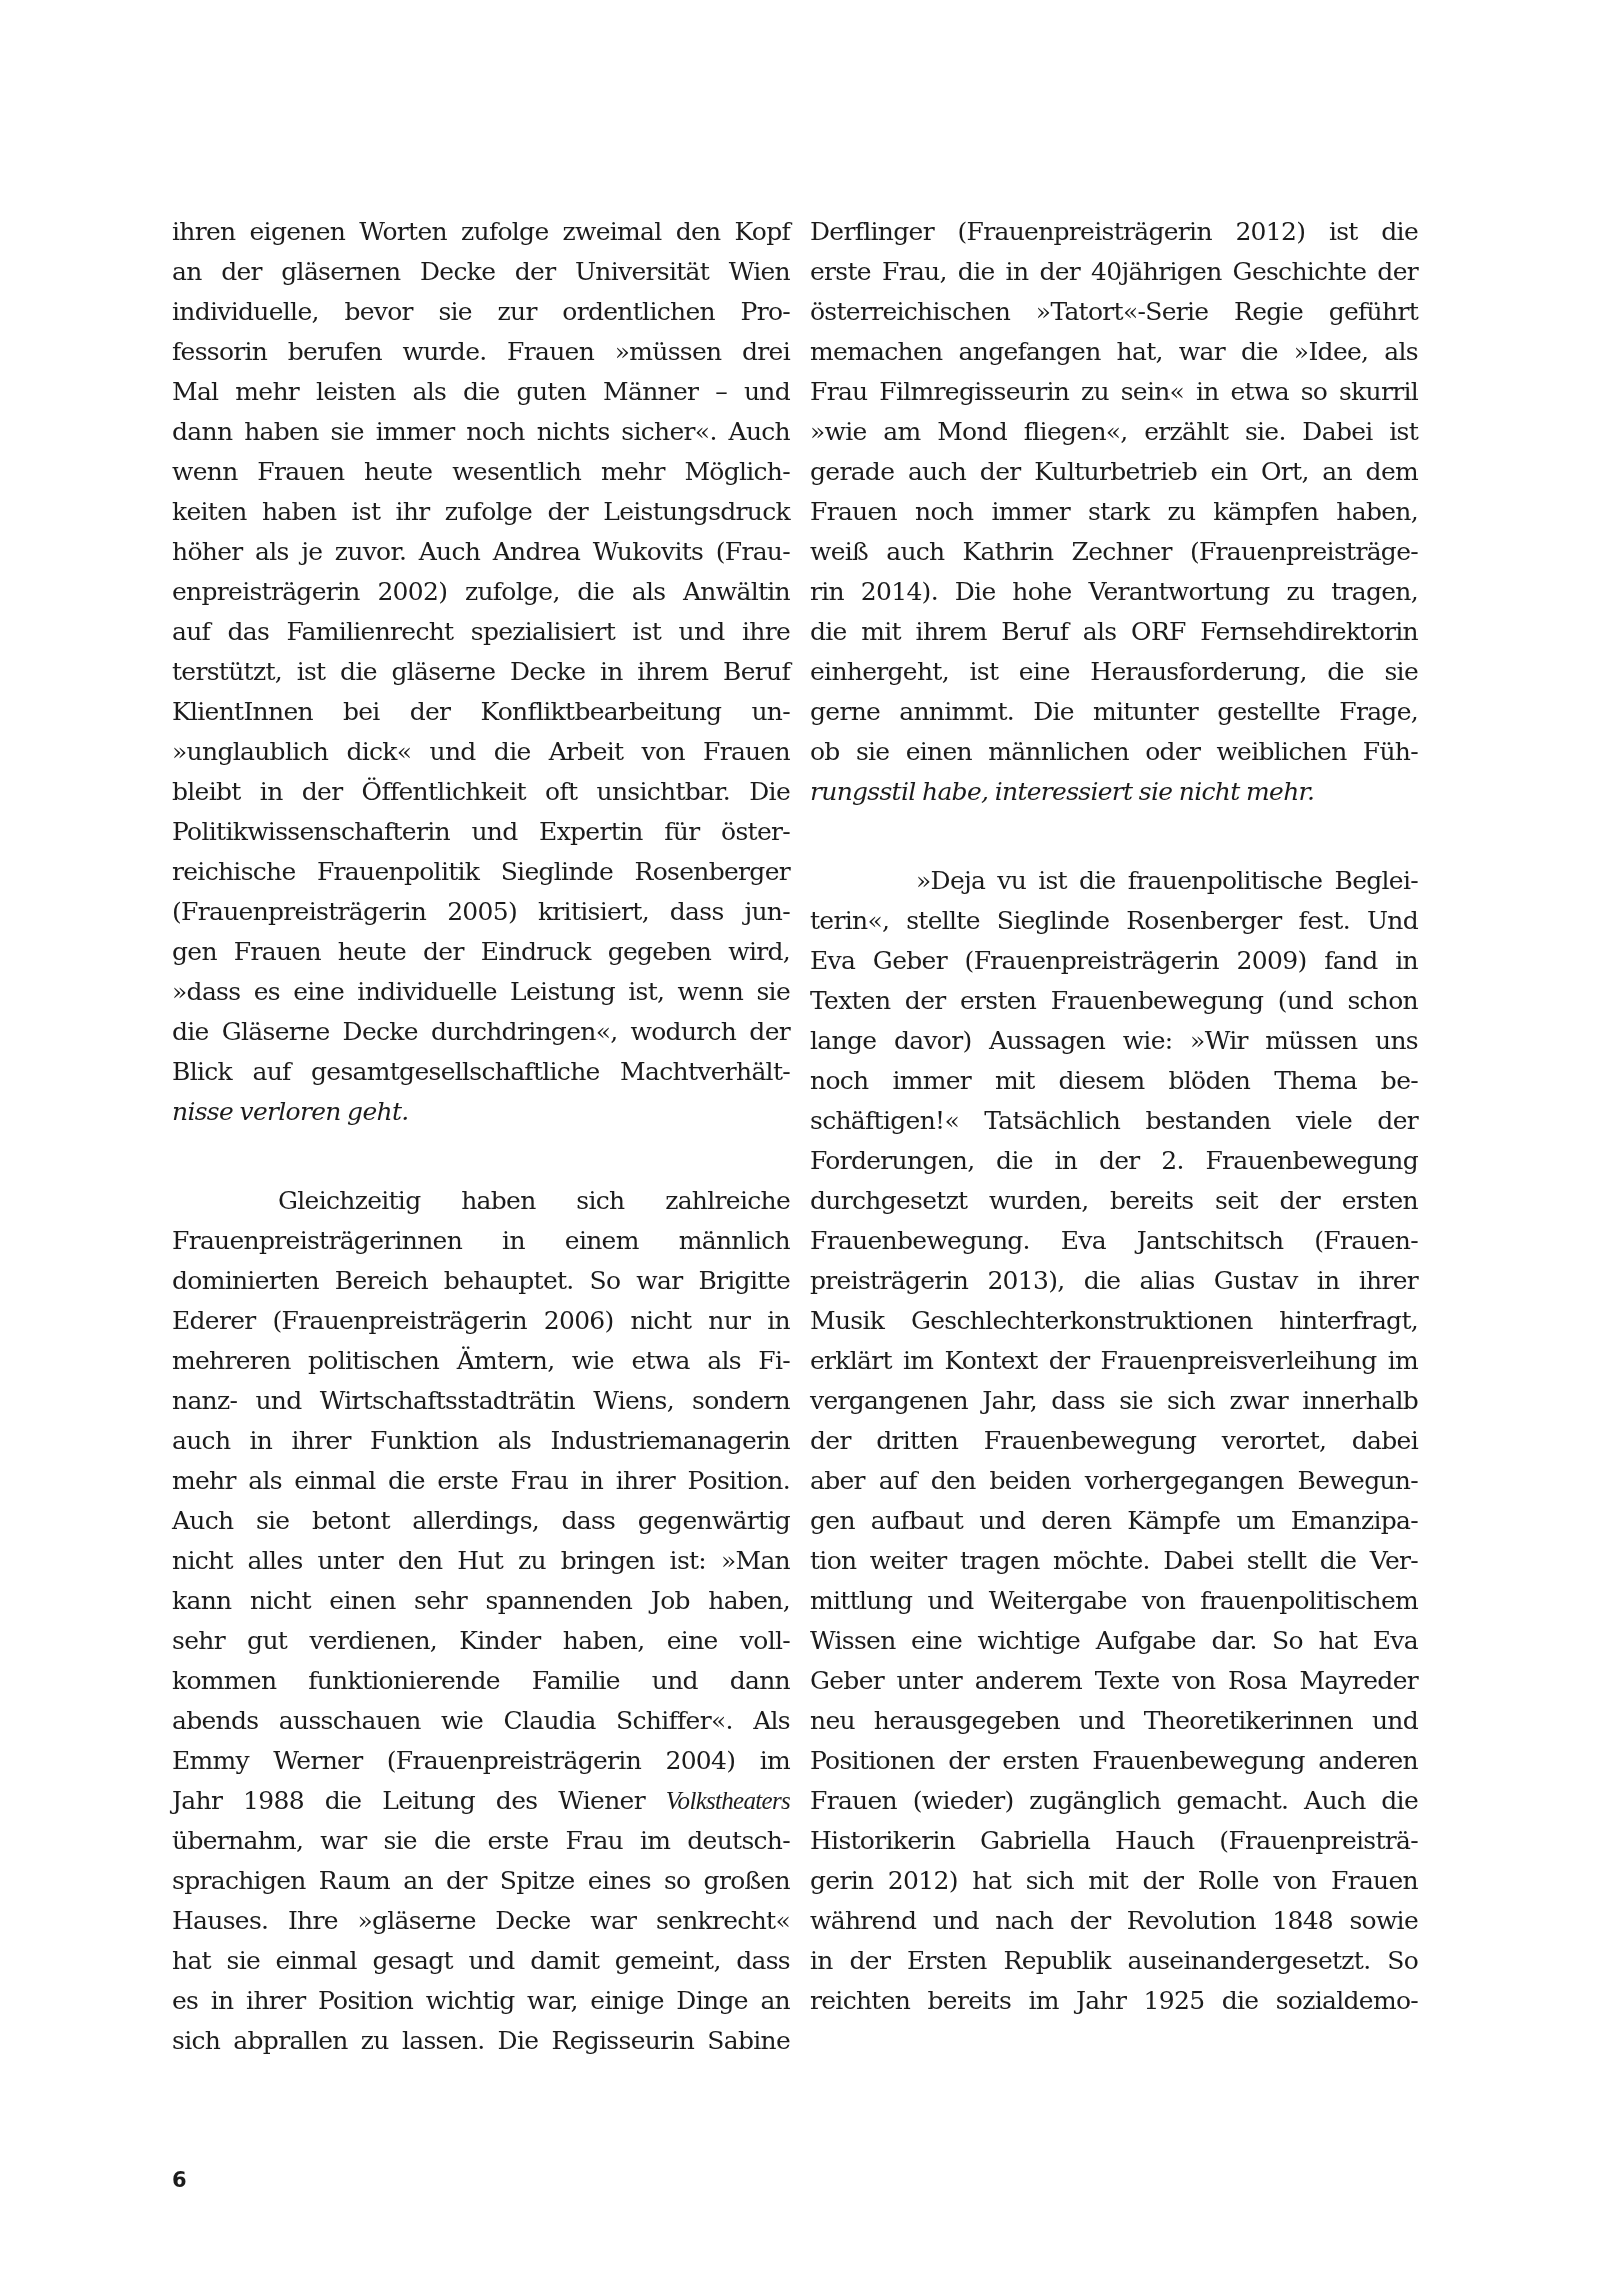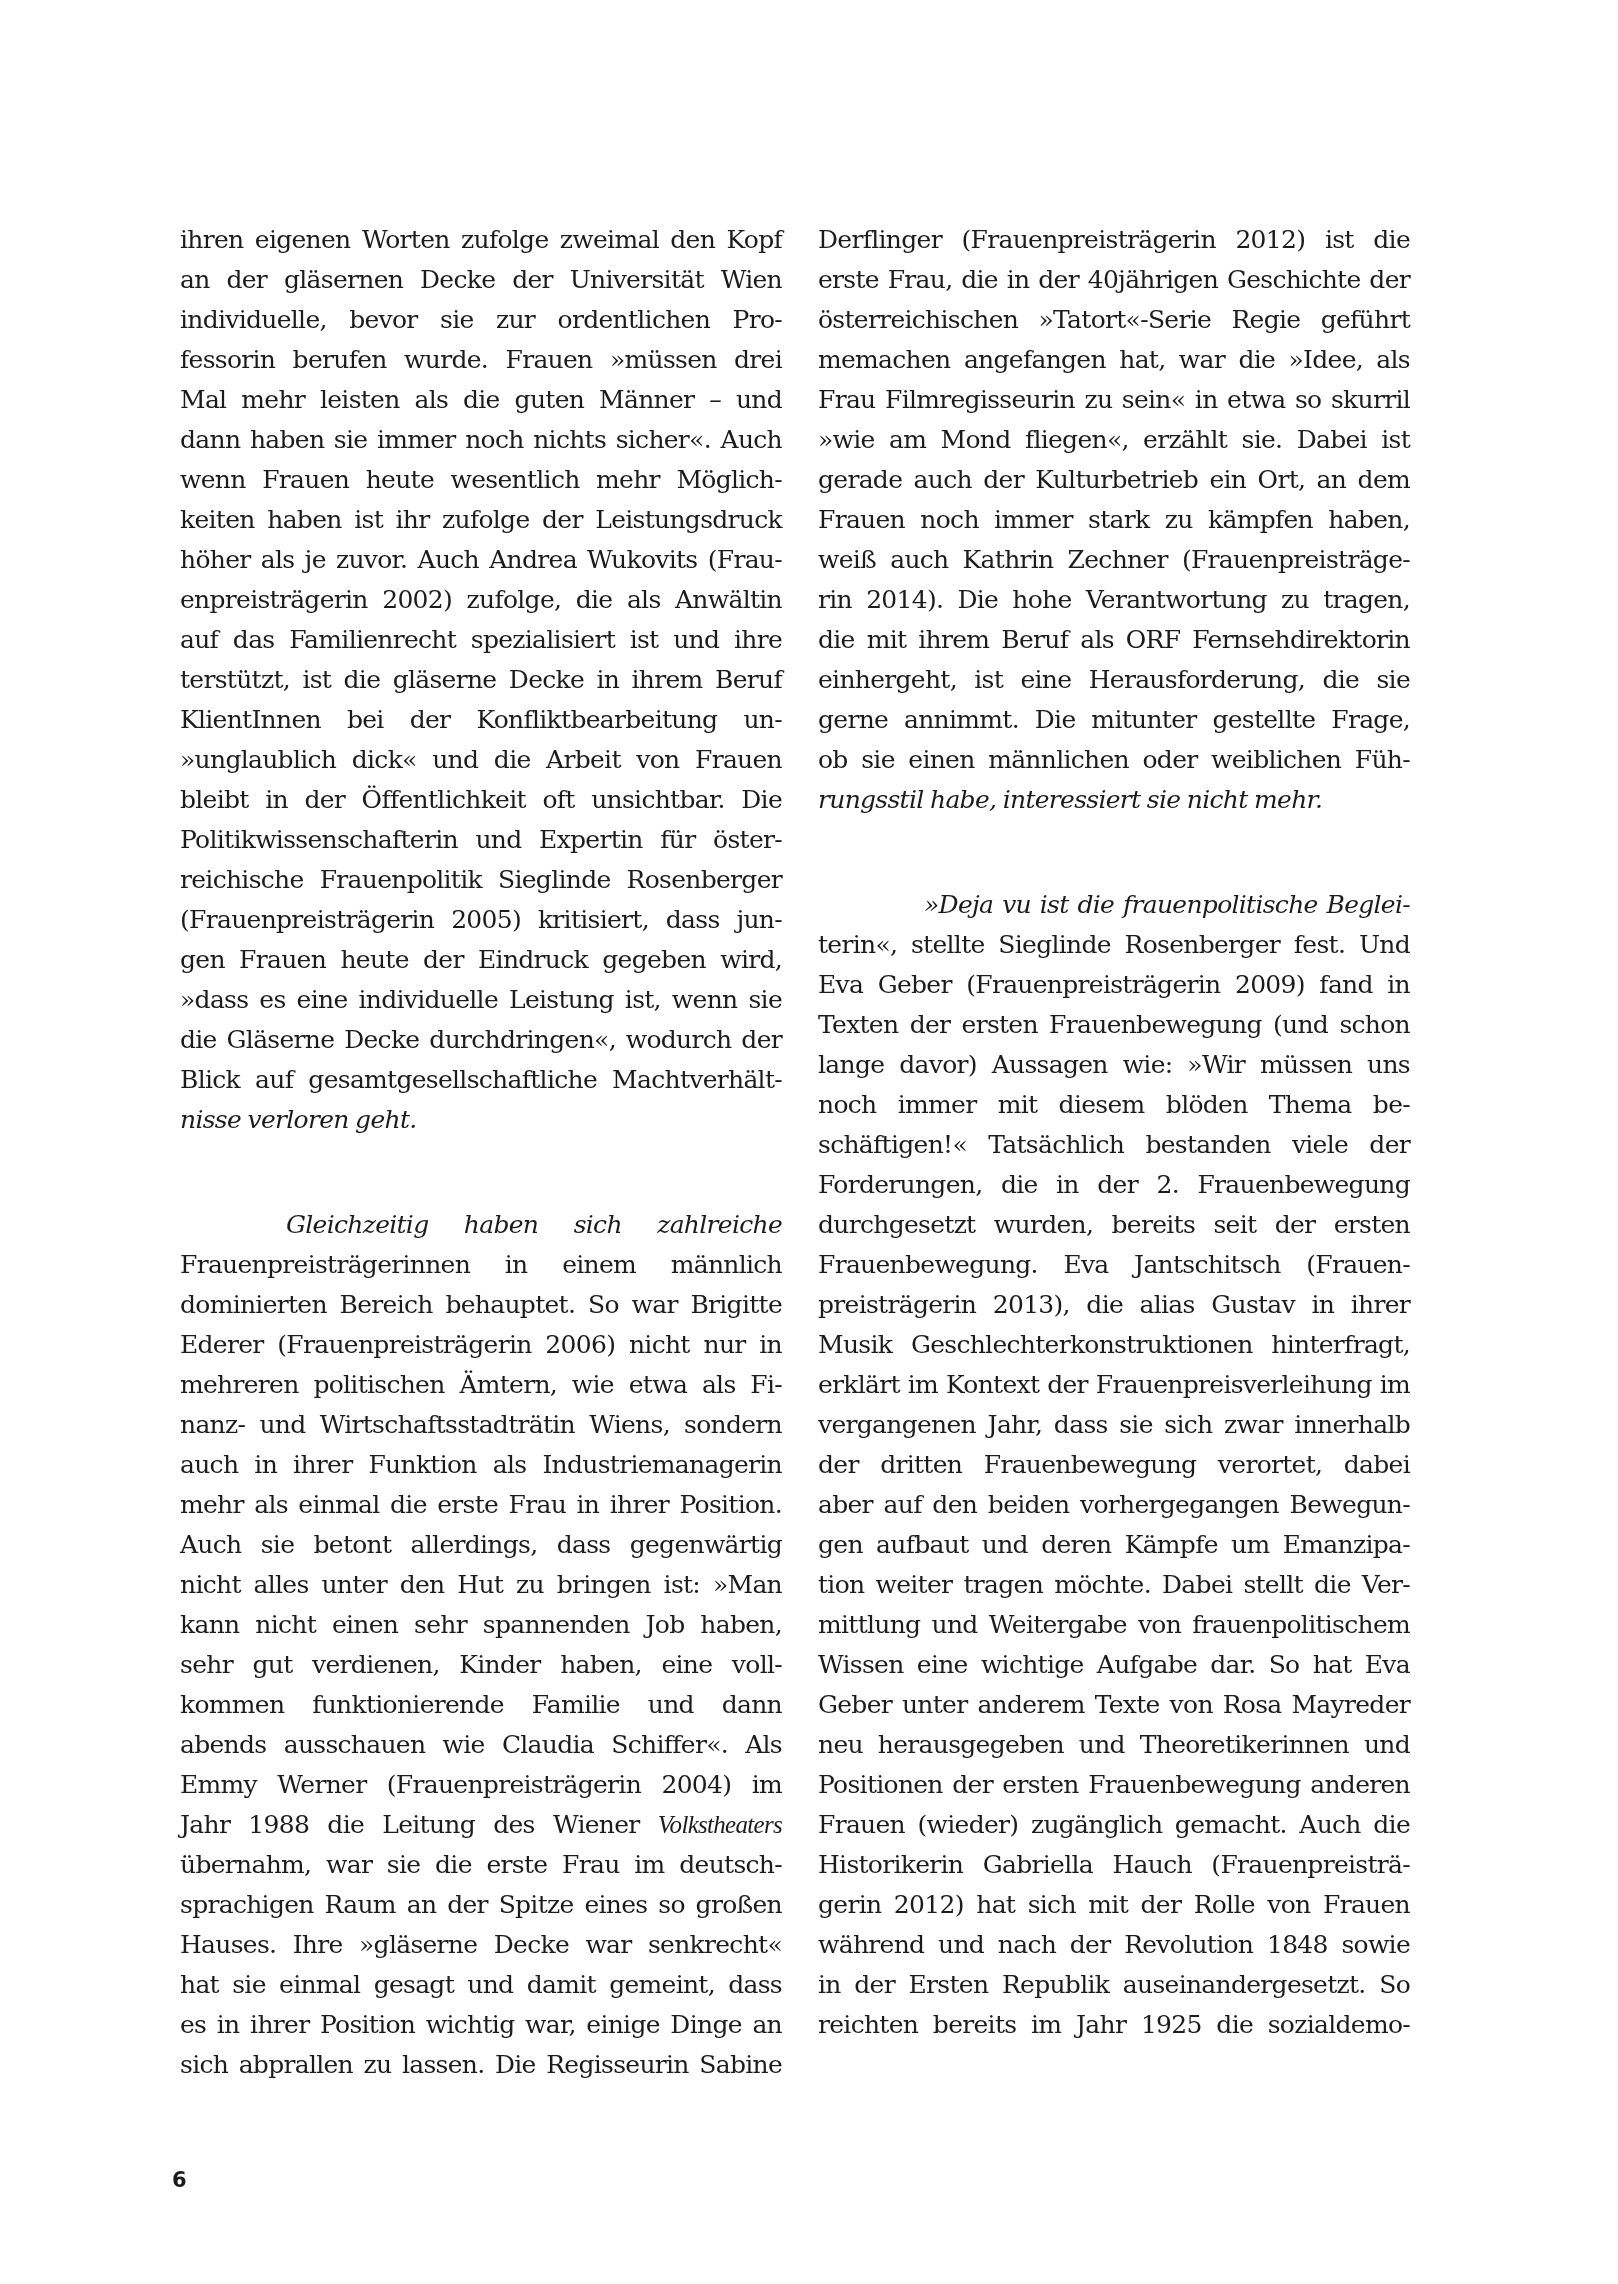--- a/index.html
+++ b/index.html
@@ -1,37 +1,37 @@
 <!DOCTYPE html>
 <html style="font-size:13px"><head>
 <meta charset="utf-8">
 <style>
   html, body { margin: 0; padding: 0; background: #ffffff; }
   body { width: 1618px; height: 2284px; position: relative; overflow: hidden; }
   .page { position: absolute; left: 0; top: 0; width: 1618px; height: 2284px; background: #ffffff; }
   .column { position: absolute; top: 212px; }
   .col-left { left: 172px; width: 618px; }
   .col-right { left: 810px; width: 608px; }
-  .para { margin: 8px; padding: 0; }
+  .para { margin: 0; padding: 0; }
   .line {
     display: block;
     height: 40px;
     line-height: 40px;
     font-family: "DejaVu Serif", "Liberation Serif", serif;
     font-size: 25px;
     color: #1c1c1c;
     text-align: justify;
     text-align-last: justify;
     white-space: nowrap;
     overflow: visible;
     letter-spacing: -0.7px;
     word-spacing: -0.8px;
   }
   .line.last { text-align-last: left; font-style: italic; }
-  .line.indent { padding-left: 106px; font-style: italic; }
+  .line.indent { padding-left: 106px; }
   .para-gap { height: 49px; }
   em.ital { font-style: italic; font-family: Liberation Serif, serif; }
   .page-number {
     position: absolute; left: 172px; top: 2168px;
     font-family: "DejaVu Sans", "Liberation Sans", sans-serif;
     font-weight: bold; font-size: 21px; color: #1c1c1c;
   }
 </style>
 </head>
 <body>

